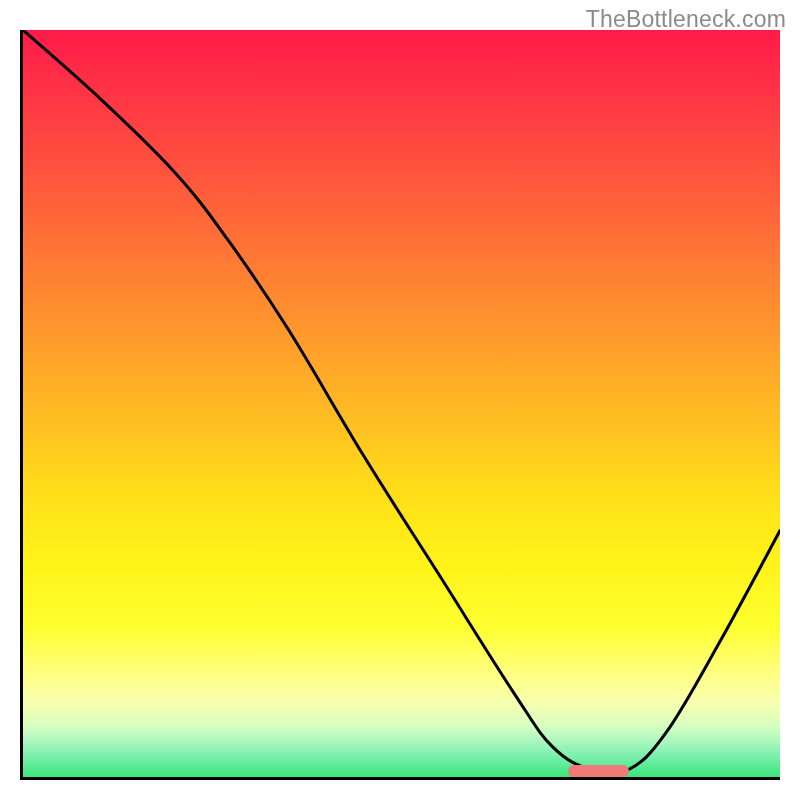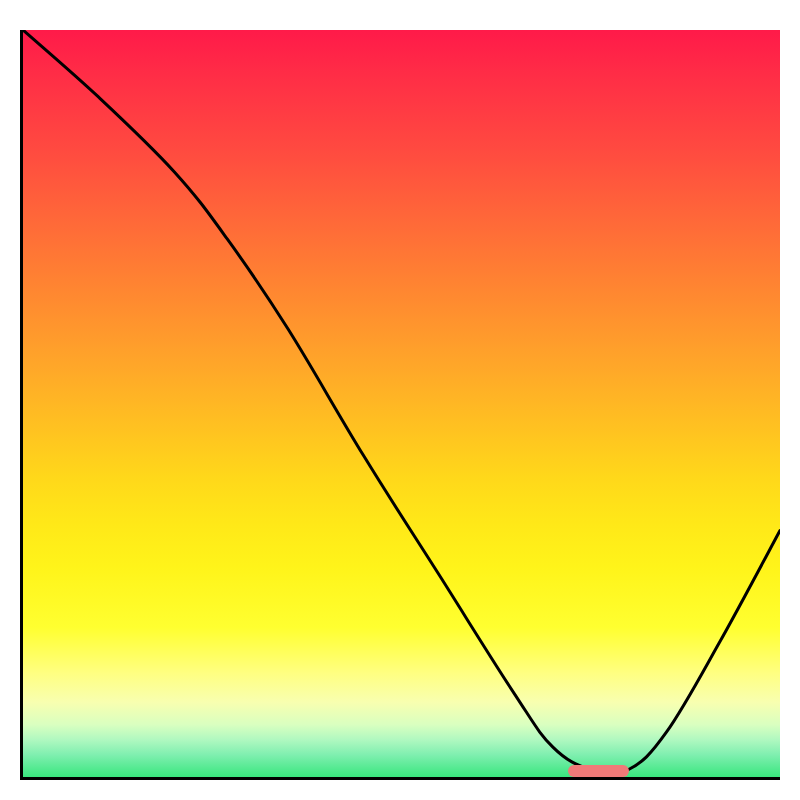--- a/index.html
+++ b/index.html
@@ -79,20 +79,21 @@
     position: absolute;
     height: 12px;
     border-radius: 6px;
     background: #ef7a78;
   }
 </style>
 </head>
 <body>
 
 <div class="wrap">
+  <div class="watermark">TheBottleneck.com</div>
 
   <div class="plot-frame">
     <div class="gradient-bg"></div>
 
     <svg class="curve-svg" viewBox="0 0 757 747" preserveAspectRatio="none">
       <path id="curve-path" class="curve-path" d="M 0.0 0.0 C 13.6 12.1, 48.4 41.7, 75.7 67.2 C 103.0 92.8, 128.2 116.4, 151.4 141.9 C 174.6 167.5, 184.0 180.9, 204.4 209.2 C 224.8 237.4, 240.4 259.8, 264.9 298.8 C 289.5 337.8, 313.4 381.4, 340.7 425.8 C 367.9 470.2, 389.1 502.3, 416.4 545.3 C 443.6 588.3, 471.6 633.9, 492.1 664.8 C 512.5 695.8, 516.3 703.7, 529.9 717.1 C 543.5 730.6, 554.1 735.5, 567.8 739.5 C 581.4 743.6, 592.0 746.3, 605.6 739.5 C 619.2 732.8, 627.1 725.0, 643.4 702.2 C 659.8 679.3, 676.0 648.8, 696.4 612.5 C 716.9 576.2, 746.1 520.7, 757.0 500.5"></path>
     </svg>
 
     <div id="sweet-marker" class="marker" style="left: 545.04px; width: 60.56px; bottom: 0px;"></div>
   </div>

